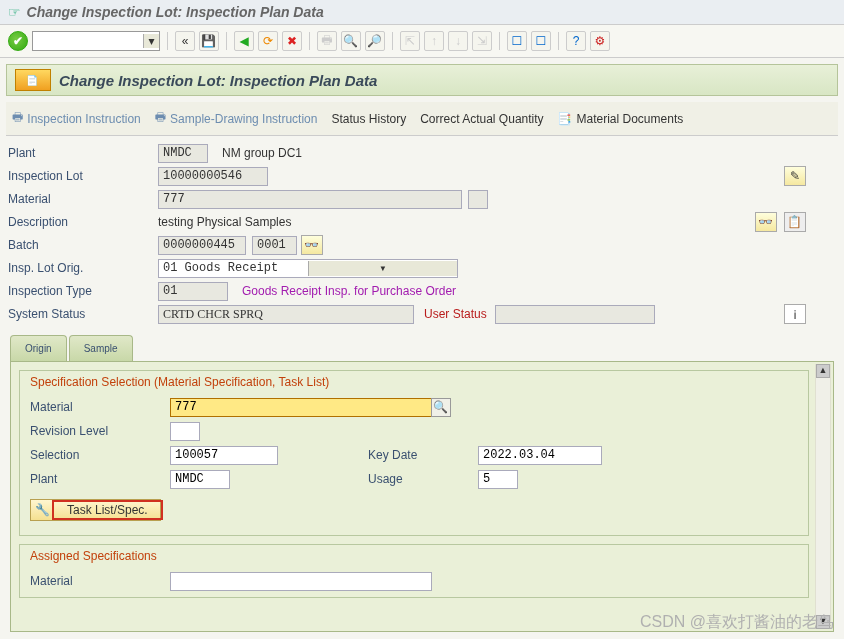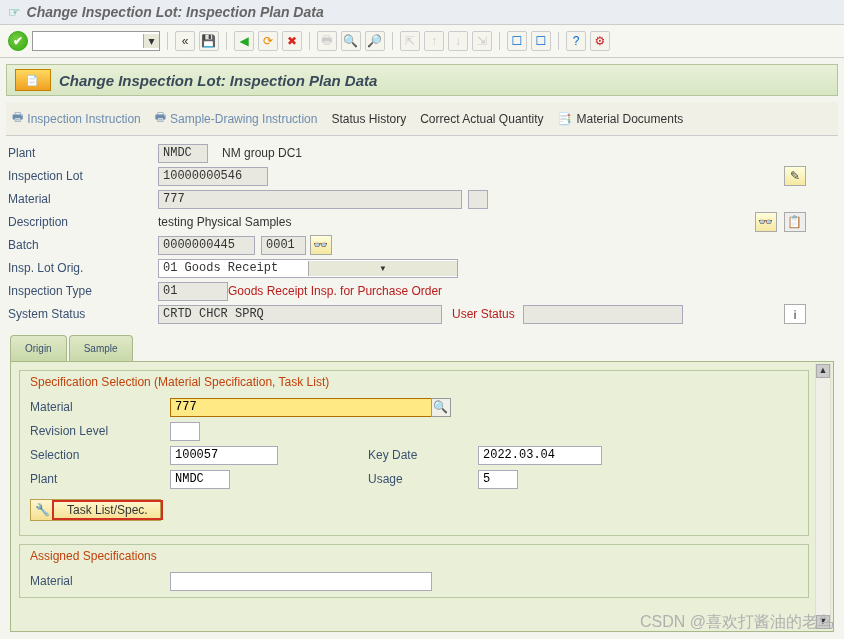--- a/index.html
+++ b/index.html
@@ -307,39 +307,39 @@
   <div class="row" style="position:relative">
     <span class="lbl">Description</span>
     <span style="color:#333">testing Physical Samples</span>
     <span class="right-icons">
       <span class="ibtn">👓</span>
       <span class="ibtn" style="background:#eee">📋</span>
     </span>
   </div>
   <div class="row">
     <span class="lbl">Batch</span>
-    <input class="fld gray" style="width: 97px;" value="0000000445">
+    <input class="fld gray" style="width: 88px;" value="0000000445">
     <input class="fld gray" style="width: 45px; margin-left: 6px;" value="0001">
     <span class="ibtn">👓</span>
   </div>
   <div class="row">
     <span class="lbl">Insp. Lot Orig.</span>
     <span class="dropdown">
       <span>01 Goods Receipt</span>
       <span class="dd">▾</span>
     </span>
   </div>
   <div class="row">
     <span class="lbl">Inspection Type</span>
     <input class="fld gray" style="width: 70px;" value="01">
-    <span style="color:#b91c1c">Goods Receipt Insp. for Purchase Order</span>
+    <span style="margin-left:14px; color:#a21caf">Goods Receipt Insp. for Purchase Order</span>
   </div>
   <div class="row" style="position:relative">
     <span class="lbl">System Status</span>
-    <input class="fld gray" style="width: 284px;" value="CRTD CHCR SPRQ">
+    <input class="fld gray" style="width: 256px; font-family: Liberation Serif, serif;" value="CRTD CHCR SPRQ">
     <span style="margin-left:10px; color:#b91c1c">User Status</span>
     <input class="fld gray" style="width: 160px; margin-left: 8px;" value="">
     <span class="right-icons"><span class="ibtn" style="background:#fff">ℹ</span></span>
   </div>
 </div>
 
 <div class="tabs">
   <div class="tab">Origin</div>
   <div class="tab">Sample</div>
 </div>

